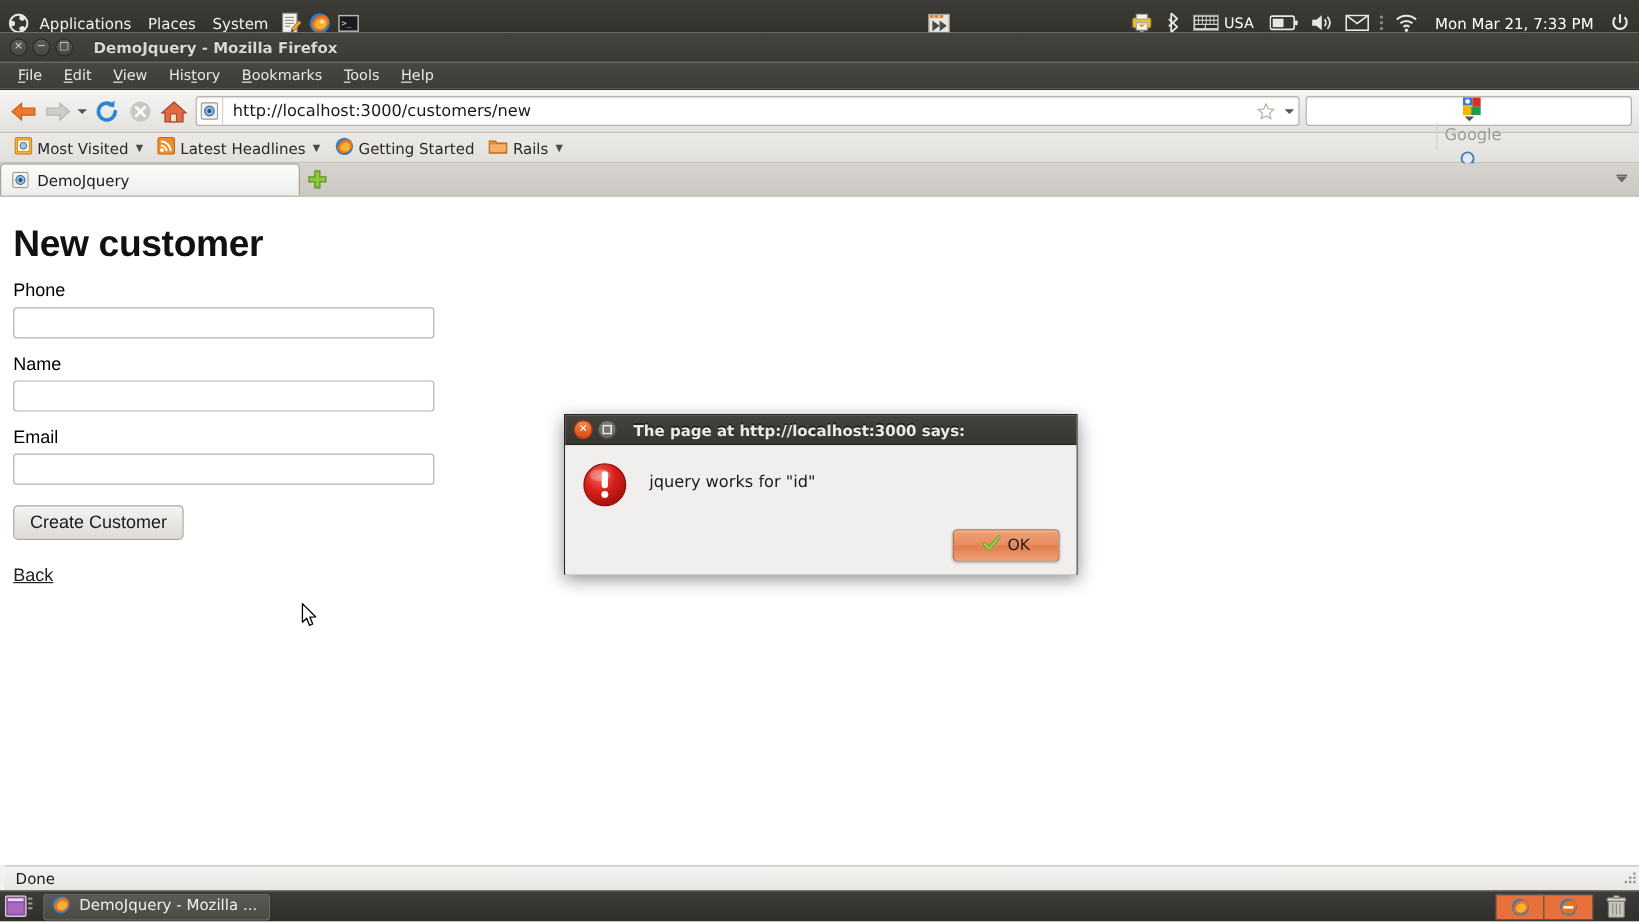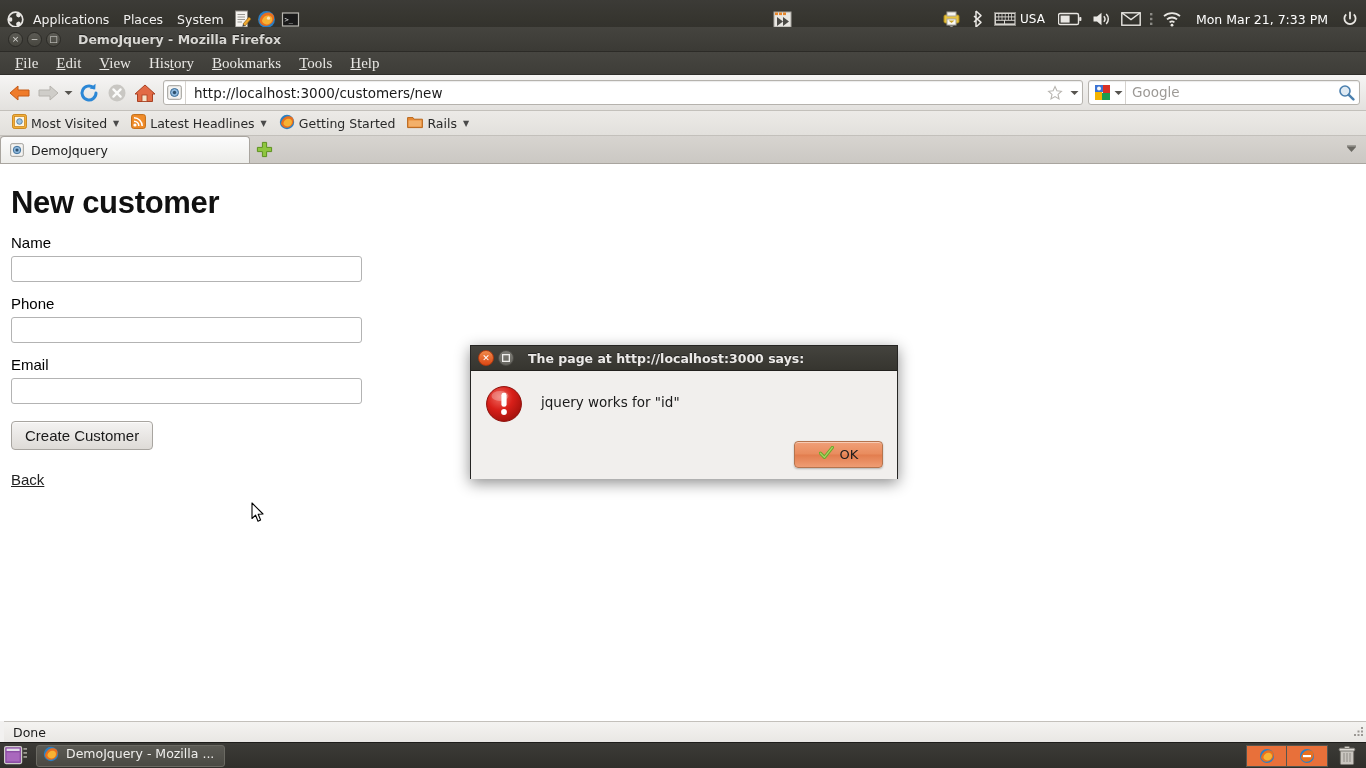--- a/index.html
+++ b/index.html
@@ -72,21 +72,21 @@
   }
 
   
   #menubar {
     height: 23px; width: 100%;
     background: linear-gradient(to bottom, #474641 0%, #3e3d38 100%);
     display: flex; align-items: center; padding-left: 6px;
     border-bottom: 1px solid #2f2e2a;
   }
   .menu-item {
-    padding: 2px 9px; color: #e8e7e4; font-size: 15px; cursor: default; font-family: Liberation Serif, serif;
+    padding: 2px 9px; color: #e8e7e4; font-size: 12px; cursor: default;
   }
   .menu-item u { text-decoration: underline; }
 
   
   #navbar {
     height: 36px; width: 100%;
     background: linear-gradient(to bottom, #f6f5f4 0%, #e3e1de 100%);
     display: flex; align-items: center; padding: 0 6px;
     border-bottom: 1px solid #c3c0bb;
   }
@@ -115,20 +115,21 @@
     white-space: nowrap; overflow: hidden;
   }
   #urlbar-star { width: 22px; display: flex; align-items: center; justify-content: center; }
   #urlbar-drop { width: 16px; display: flex; align-items: center; justify-content: center; }
   #searchbar {
     width: 272px; height: 25px;
     background: #ffffff;
     border: 1px solid #b5b2ad; border-radius: 3px;
     display: flex; align-items: center;
     box-shadow: inset 0 1px 1px rgba(0,0,0,0.08);
+    flex-direction: column;
   }
   #search-engine-icon { width: 22px; display: flex; align-items: center; justify-content: center; padding-left: 4px;}
   #search-engine-drop { width: 14px; display: flex; align-items: center; justify-content: center; }
   #search-text {
     flex: 1; padding-left: 6px; font-size: 13.5px; color: #9d9a96;
     border-left: 1px solid #d5d2ce; line-height: 23px; height: 23px;
   }
   #search-go { width: 26px; display: flex; align-items: center; justify-content: center; }
 
   
@@ -619,26 +620,26 @@
         <path d="M1 2 H10 L5.5 7 Z" fill="#6a6862"></path>
         <rect x="1" y="0.5" width="9" height="1.2" fill="#6a6862"></rect>
       </svg>
     </div>
   </div>
 
   <div id="content">
     <h1 id="page-title">New customer</h1>
 
     <div class="field-group">
+      <label class="field-label">Phone</label>
+      <input class="text-input" type="text" value="" style="">
+    </div>
+
+    <div class="field-group">
       <label class="field-label">Name</label>
-      <input class="text-input" type="text" value="" style="">
-    </div>
-
-    <div class="field-group">
-      <label class="field-label">Phone</label>
       <input class="text-input" type="text" value="" style="">
     </div>
 
     <div class="field-group">
       <label class="field-label">Email</label>
       <input class="text-input" type="text" value="" style="">
     </div>
 
     <button id="create-btn">Create Customer</button>
 

